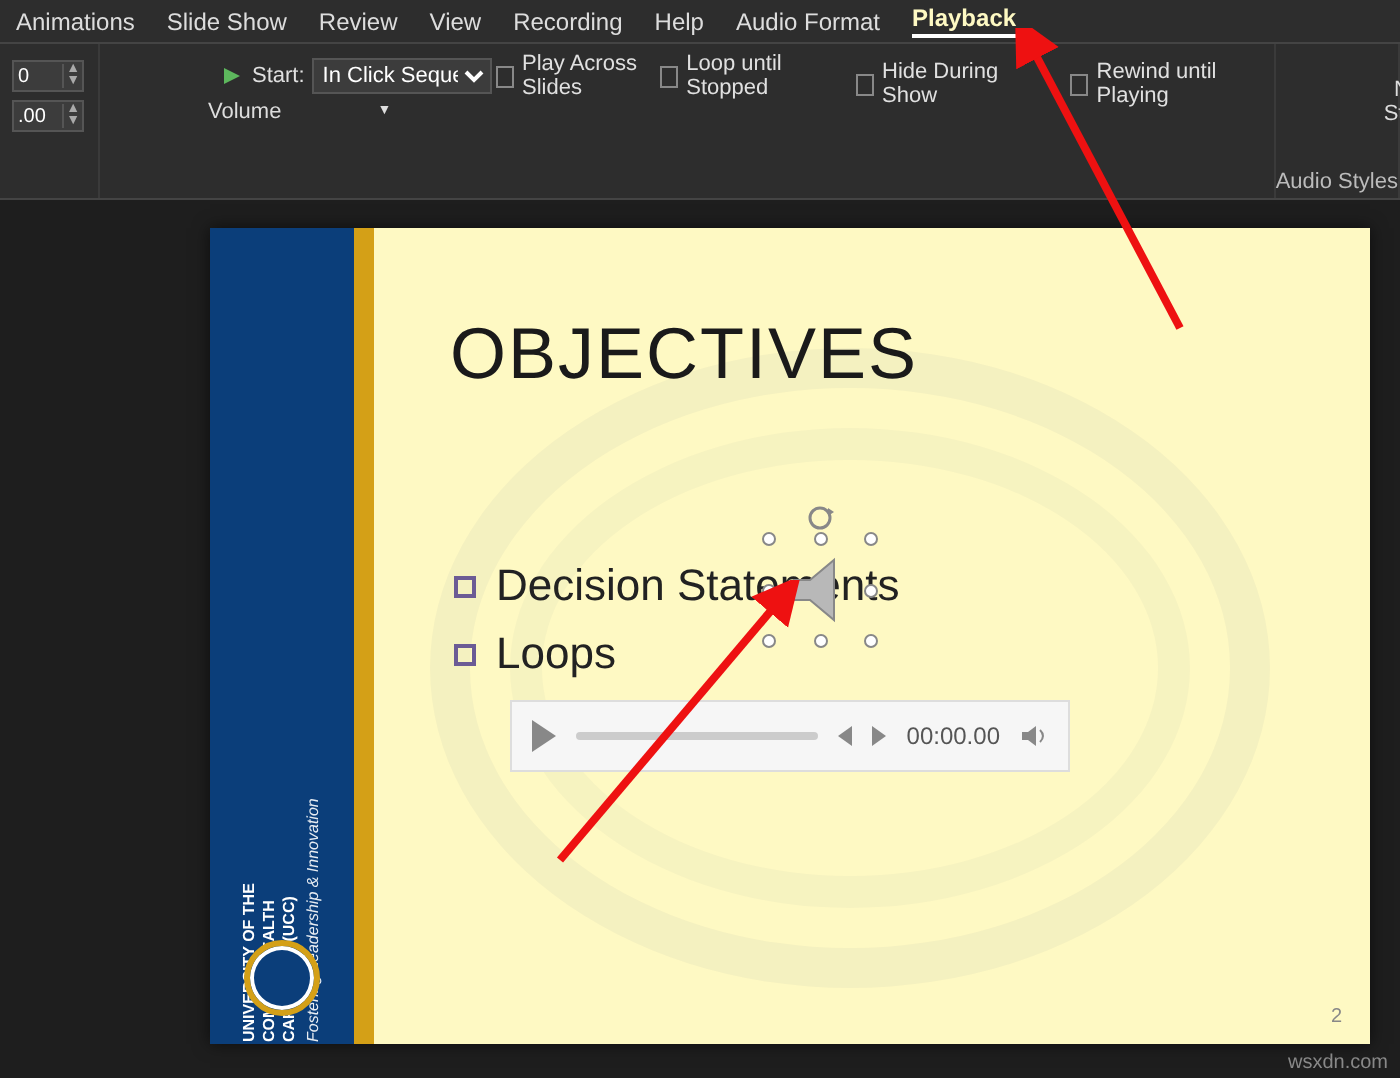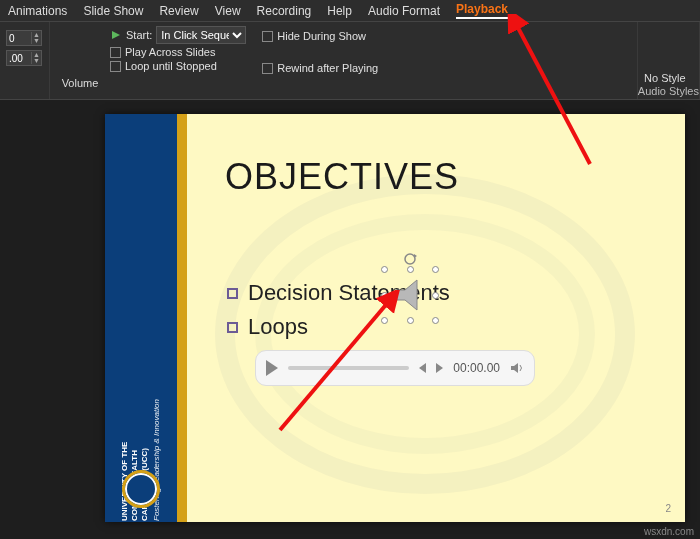--- a/index.html
+++ b/index.html
@@ -17,34 +17,34 @@
   .tabs {
     background: #2d2d2d;
     height: 22px;
     display: flex;
     align-items: center;
     gap: 16px;
     padding-left: 8px;
     border-bottom: 1px solid #444;
   }
   .tab { color: #ddd; cursor: pointer; position: relative; }
-  .tab.active { color: #f97316; border-bottom: 2px solid #fff; padding-bottom: 1px; font-weight: 600; }
+  .tab.active { color: #fef9c3; border-bottom: 2px solid #fff; padding-bottom: 1px; font-weight: 600; }
   
   .ribbon {
     background: #2d2d2d;
     height: 78px;
     display: flex;
     border-bottom: 1px solid #444;
   }
   .group { display: flex; flex-direction: column; justify-content: flex-end; border-right: 1px solid #3a3a3a; }
   .group-content { flex: 1; display: flex; align-items: flex-start; padding: 4px 6px; gap: 6px; }
   .group-label { text-align: center; font-size: 11px; color: #bbb; padding-bottom: 2px; }
-  .big-btn { display: flex; flex-direction: column; align-items: center; justify-content: space-between; width: 48px; height: 60px; cursor: pointer; color: #ddd; font-size: 11px; line-height: 1.1; text-align: center; gap: 48px; }
+  .big-btn { display: flex; flex-direction: row; align-items: center; justify-content: space-between; width: 48px; height: 60px; cursor: pointer; color: #ddd; font-size: 11px; line-height: 1.1; text-align: center; gap: 48px; }
   .big-btn svg { margin-bottom: 3px; }
-  .stack { display: flex; flex-direction: column; gap: 2px; font-size: 11px; }
+  .stack { display: flex; flex-direction: row; gap: 2px; font-size: 11px; }
   .row { display: flex; align-items: center; gap: 4px; }
   .check { width: 11px; height: 11px; border: 1px solid #888; display: inline-block; }
   select.start {
     background: #3c3c3c; color: #fff; border: 1px solid #555;
     font-size: 11px; height: 18px; width: 90px;
   }
   
   .fade-group { width: 50px; }
   .spin { background:#3c3c3c; border:1px solid #555; font-size:10px; color:#fff; width:36px; height:16px; display:flex; align-items:center; padding-left:2px; justify-content:space-between;}
   .spin-arrows { font-size:7px; line-height:6px; color:#aaa; display:flex; flex-direction:column; border-left:1px solid #555; padding:0 1px;}
@@ -99,21 +99,21 @@
   }
   .handle { position:absolute; width:7px; height:7px; border:1px solid #888; background:#fff; border-radius:50%; }
   .h-tl{top:-4px;left:-4px;} .h-tr{top:-4px;right:-4px;} .h-bl{bottom:-4px;left:-4px;} .h-br{bottom:-4px;right:-4px;}
   .h-t{top:-4px;left:50%;margin-left:-3px;} .h-b{bottom:-4px;left:50%;margin-left:-3px;}
   .h-l{left:-4px;top:50%;margin-top:-3px;} .h-r{right:-4px;top:50%;margin-top:-3px;}
   .rotate-h { position:absolute; top:-18px; left:50%; margin-left:-7px; width:14px; height:14px; }
   .speaker-ico { position:absolute; top:8px; left:10px; }
   
   .player {
     position:absolute; left:150px; top:236px; width:280px; height:36px;
-    background:#f6f6f6; border:1px solid #ddd; border-radius:11px;
+    background:#f6f6f6; border:1px solid #ddd; border-radius:0;
     display:flex; align-items:center; gap:10px; padding:0 10px;
     color:#555; font-size:12px;
   }
   .play-tri { width:0;height:0;border-top:8px solid transparent;border-bottom:8px solid transparent;border-left:12px solid #888; cursor:pointer;}
   .track { flex:1; height:4px; background:#ccc; border-radius:2px; }
   .mini-tri { width:0;height:0;border-top:5px solid transparent;border-bottom:5px solid transparent;}
   .mini-tri.b{border-left:7px solid #888;} .mini-tri.f{border-right:7px solid #888;}
   .vol-ico { width:14px;height:14px; }
   
   .arrow { position:absolute; pointer-events:none; }
@@ -183,21 +183,21 @@
         </label>
       </div>
 
       <div class="stack" style="margin-left:10px; margin-top:4px; gap:20px;">
         <label class="row">
           <span class="check"></span>
           <span>Hide During Show</span>
         </label>
         <label class="row">
           <span class="check"></span>
-          <span>Rewind after Playing</span>
+          <span>Rewind until Playing</span>
         </label>
       </div>
     </div>
   </div>
 
   <div class="group">
     <div class="group-content">
       <div class="big-btn" style="width:42px;">
         <svg width="22" height="22">
           <path d="M4 7 L8 7 L14 2 L14 20 L8 15 L4 15 Z" fill="#bbb"></path>

